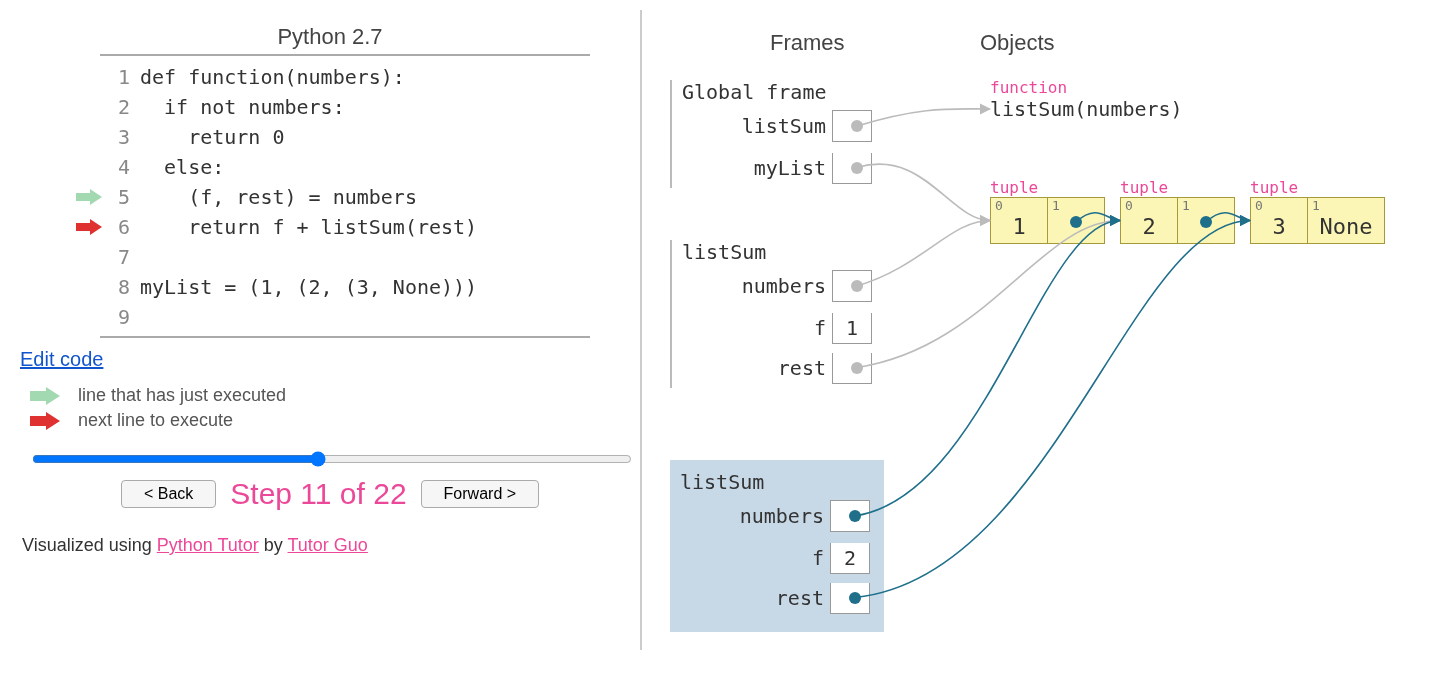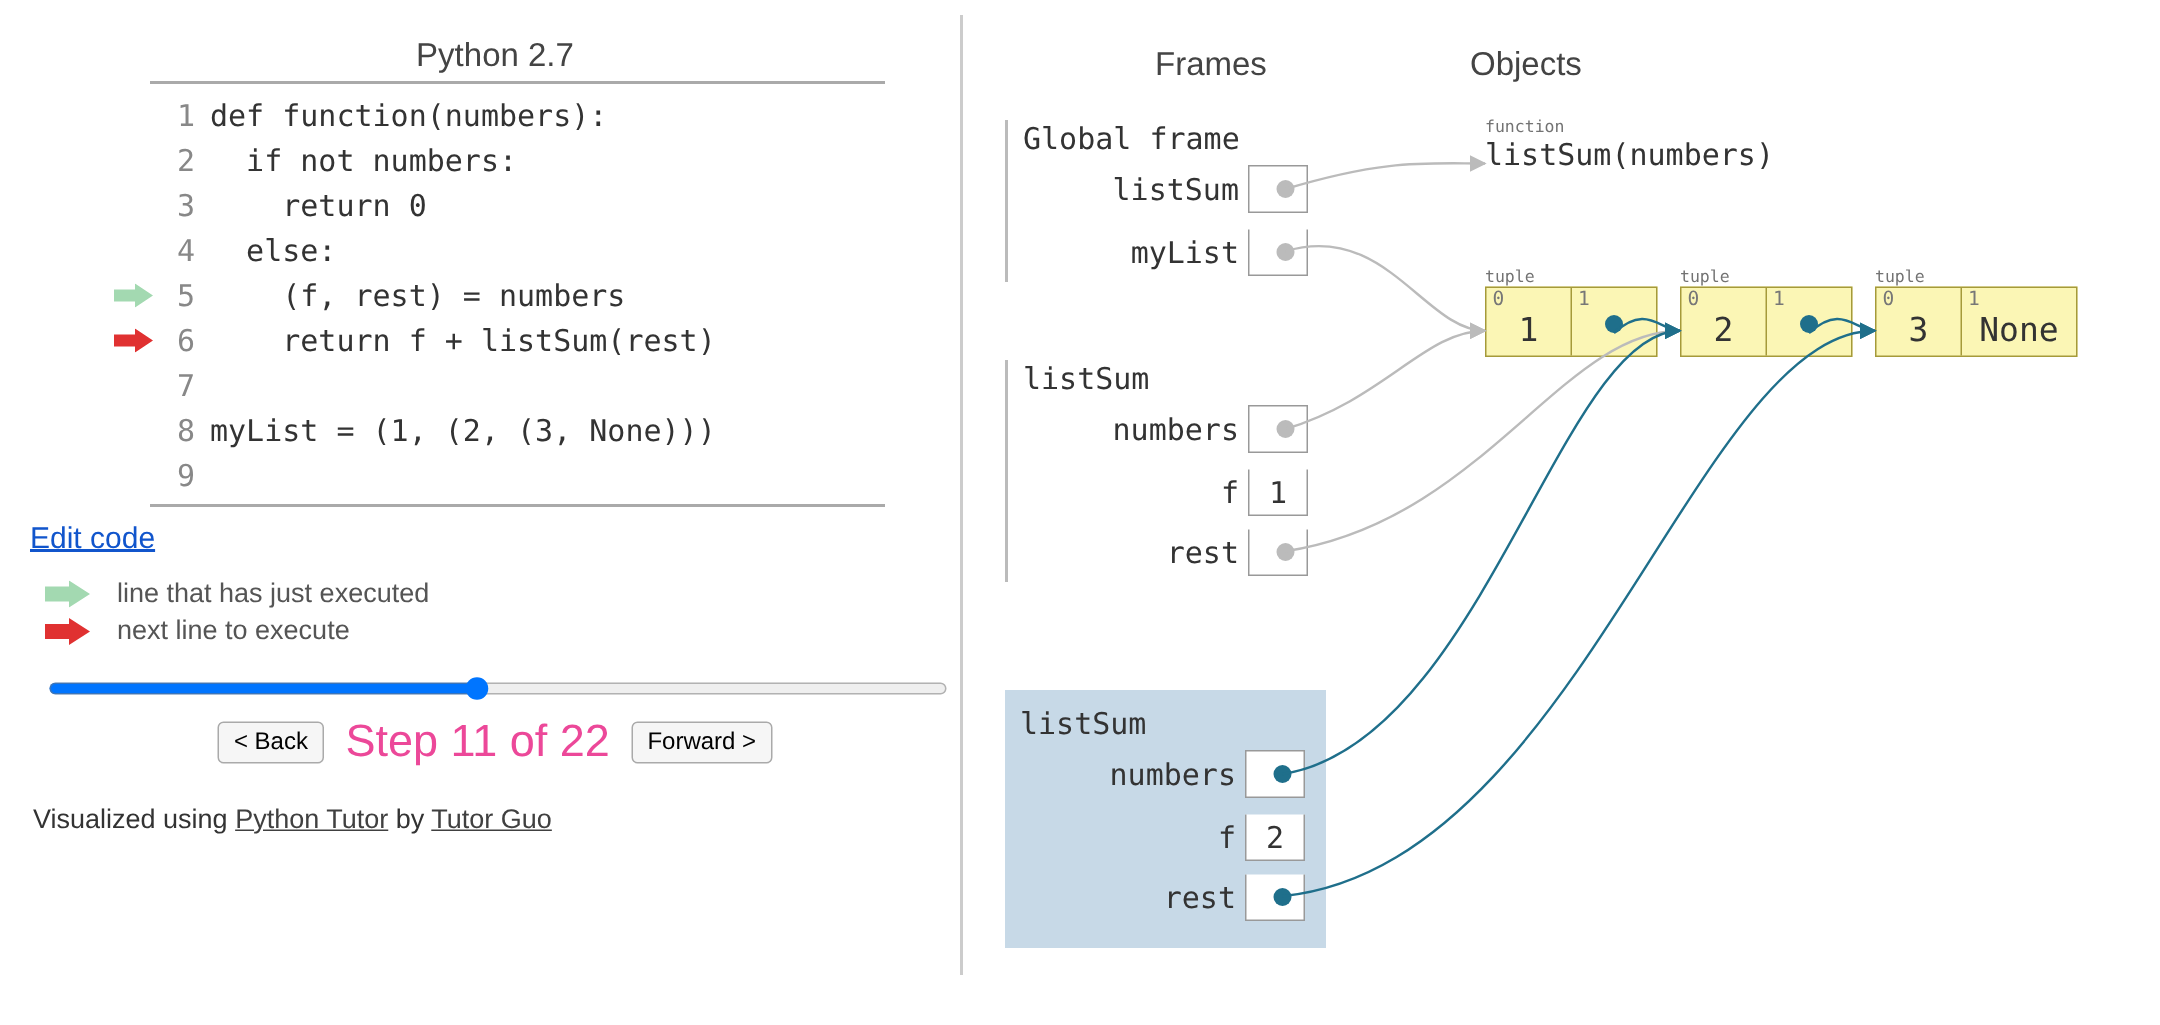--- a/index.html
+++ b/index.html
@@ -16,37 +16,37 @@
   .arrow-cell{width:28px;display:inline-flex;justify-content:flex-end}
   .ln{width:22px;text-align:right;display:inline-block;margin-left:6px}
   .codetext{white-space:pre}
   .arrow-green svg,.arrow-red svg{display:block}
   .edit-link{text-align:left;margin:10px 0 14px 0}
   .edit-link a{color:#1155cc;text-decoration:underline;font-size:20px}
   .legend{font-size:18px;color:#555;margin:4px 0 4px 10px;display:flex;align-items:center;gap:18px}
   .slider-wrap{margin:18px 10px 6px 10px}
   input[type=range]{width:100%}
   .nav-row{display:flex;justify-content:center;align-items:center;gap:14px;margin-top:6px}
-  .nav-row button{font-size:16px;padding:4px 10px;border:1px solid #aaa;border-radius:4px;background:#f6f6f6;cursor:pointer}
+  .nav-row button{font-size:16px;padding:4px 22px;border:1px solid #aaa;border-radius:4px;background:#f6f6f6;cursor:pointer}
   .step-label{font-size:30px;color:#ec4899}
   .credit{font-size:18px;color:#333;margin:24px 0 0 2px}
-  .credit a{color:#404040;text-decoration:underline}
+  .credit a{color:#ec4899;text-decoration:underline}
   .col-head{position:absolute;font-size:22px;color:#444}
   .frame{position:absolute}
   .frame .fname{font-size:20px;color:#333}
   .frame.active{background:#c7d9e7;padding:10px 14px 14px 10px}
   .varrow{display:flex;align-items:center;justify-content:flex-end;height:40px;position:relative}
   .varrow.tall{height:44px}
   .varname{font-size:20px;color:#333;padding-right:6px}
   .varbox{border:1px solid #999;border-top:none;min-width:26px;height:30px;display:flex;align-items:center;justify-content:center;font-size:20px;padding:0 6px;background:#fff}
   .varbox.first{border-top:1px solid #999}
   .ptrdot{width:12px;height:12px;border-radius:50%;background:#bbb;display:inline-block;margin-left:10px}
   .ptrdot.active{background:#1f6f8b}
   .obj{position:absolute}
-  .obj .objlabel{font-size:11px;color:#737373}
+  .obj .objlabel{font-size:16px;color:#ec4899}
   .obj .functext{font-size:20px}
   .tuple{display:flex;border:1.5px solid #a59a3a;background:#fbf6b5}
   .tuple .cell{min-width:44px;padding:2px 6px 4px 6px;border-right:1.5px solid #a59a3a;position:relative}
   .tuple .cell:last-child{border-right:none}
   .tuple .idx{font-size:13px;color:#777;position:absolute;top:0;left:4px}
   .tuple .val{font-size:22px;text-align:center;margin-top:14px}
   .tuple .tptr{width:12px;height:12px;border-radius:50%;background:#1f6f8b;margin:16px auto 0 auto}
   svg.arrows{position:absolute;left:0;top:0;pointer-events:none}
 </style>
 </head>

